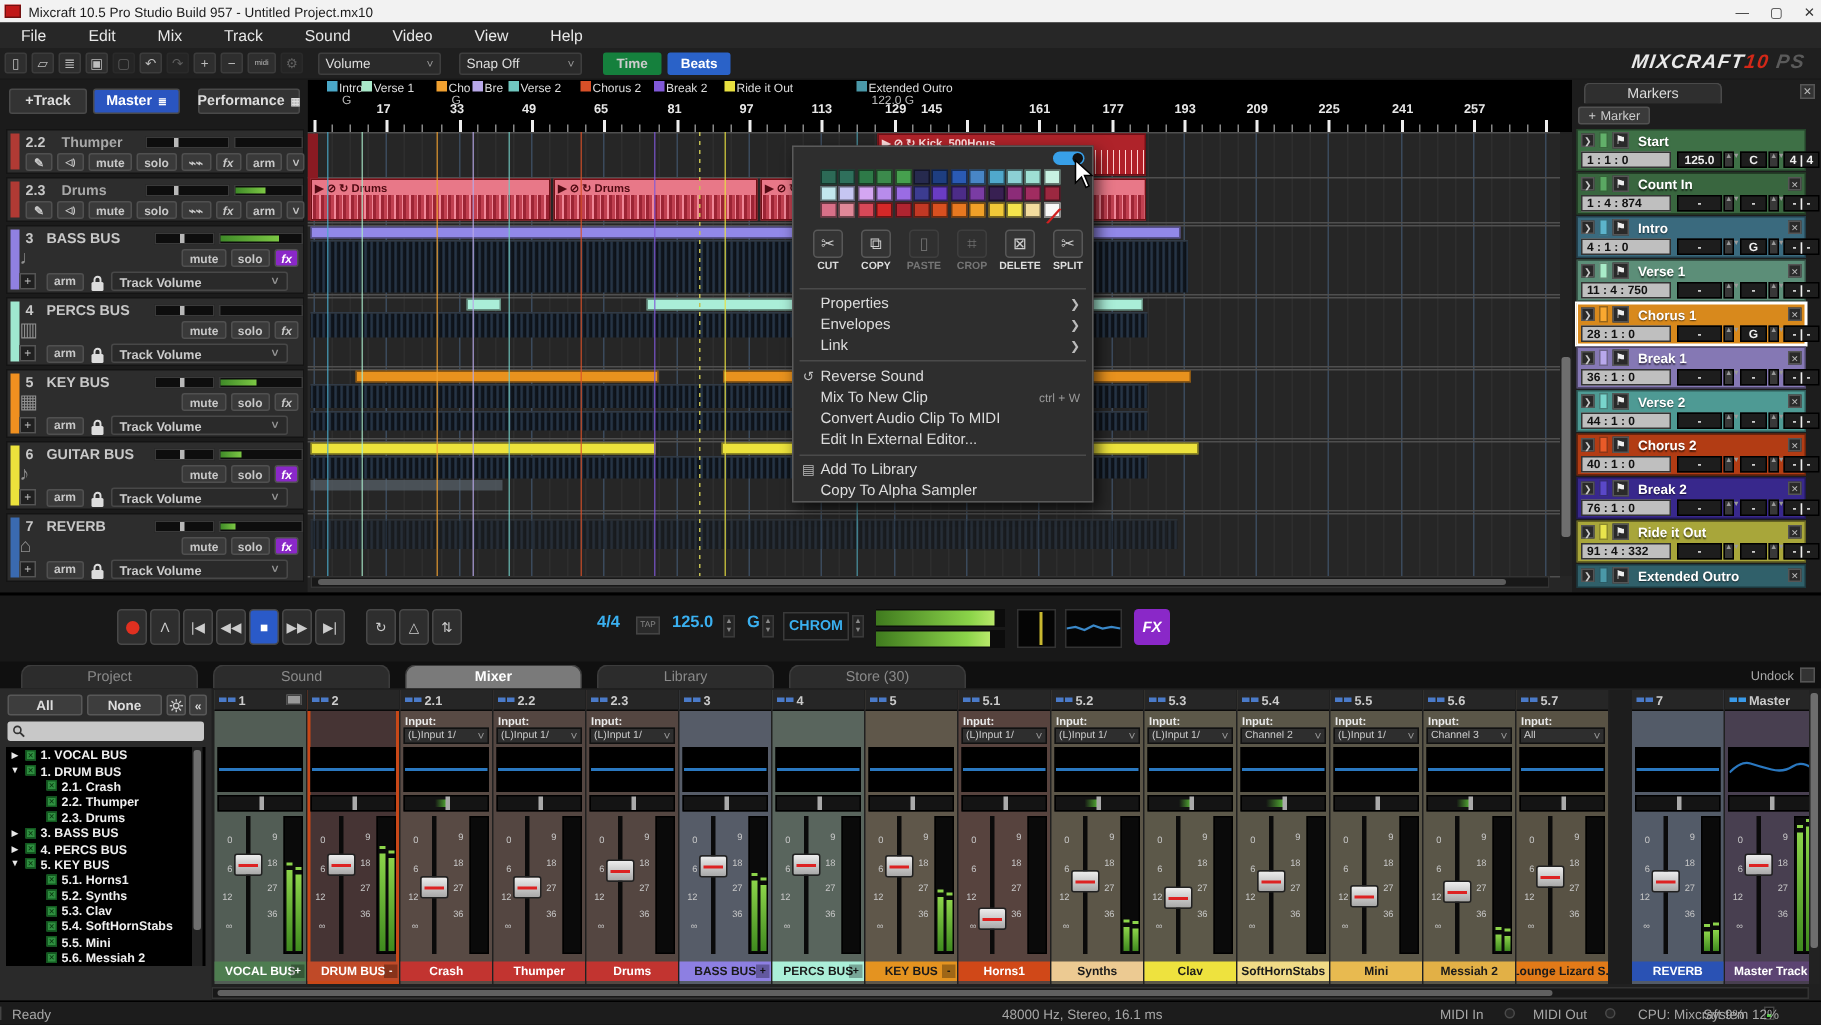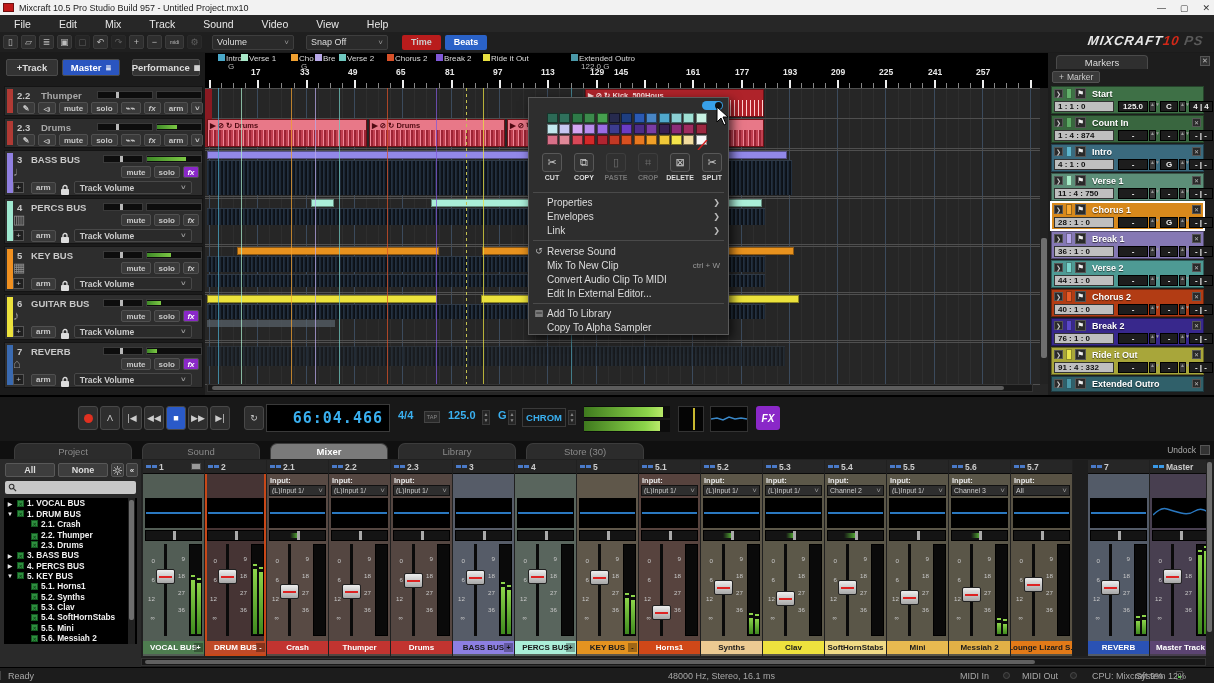--- a/index.html
+++ b/index.html
@@ -19,21 +19,21 @@
     display:flex; align-items:center; }
   .menu-item { color:#e8e8e8; font-size:10.5px; padding:0 14px; }
   #toolbar { position:absolute; left:0; top:32px; width:1214px; height:20px; background:#1f1f1f;
     display:flex; align-items:center; }
   .tool-icon { width:15px; height:14px; background:#2e2e2e; border:1px solid #3c3c3c; margin-left:3px;
     color:#bdbdbd; font-size:9px; display:flex; align-items:center; justify-content:center; border-radius:2px; }
   .tool-icon.dim { opacity:.4; }
   .dd { height:15px; background:#2a2a2a; border:1px solid #3e3e3e; border-radius:2px; color:#ddd;
     font-size:9px; display:flex; align-items:center; padding:0 4px; justify-content:space-between; }
   .chev { color:#999; font-size:8px; margin-left:6px; }
-  .tb-btn { height:15px; border-radius:2px; background:#b91c1c; color:#ccc; font-size:9px; font-weight:bold;
+  .tb-btn { height:15px; border-radius:2px; background:#15803d; color:#ccc; font-size:9px; font-weight:bold;
     display:flex; align-items:center; justify-content:center; padding:0 9px; margin-left:4px; }
   .tb-btn.active { background:#2a62c8; color:#fff; }
   #brand { position:absolute; right:10px; top:1px; font-style:italic; font-weight:bold; font-size:13px;
     letter-spacing:1px; color:#e8e8e8; transform:skewX(-8deg); }
   #brand .v { color:#d22818; } #brand .ed { color:#5a5a5a; }
 
   
   #main { position:absolute; left:0; top:53px; width:1214px; height:342px; background:#191919; }
   #trackpanel { position:absolute; left:0; top:0; width:205px; height:342px; background:#1b1b1b; }
   .tp-btn { position:absolute; height:17px; background:#333; border:1px solid #4a4a4a; border-radius:2px;
@@ -887,21 +887,20 @@
         <div class="trbtn" style="left: 100px;">Λ</div>
         <div class="trbtn" style="left: 122px;">|◀</div>
         <div class="trbtn" style="left: 144px;">◀◀</div>
         <div class="trbtn blue" style="left: 166px;">■</div>
         <div class="trbtn" style="left: 188px;">▶▶</div>
         <div class="trbtn" style="left: 210px;">▶|</div>
         <div class="trbtn" style="left: 244px;">↻</div>
         <div class="trbtn" style="left: 266px;">△</div>
         <div class="trbtn" style="left: 288px;">⇅</div>
       </div>
-    <div id="timebox">66:04.466</div>
     <div class="tr-blue" style="left:398px;">4/4</div>
     <div id="tapbtn">TAP</div>
     <div class="tr-blue" style="left:448px;">125.0</div>
     <div class="tr-spin" style="left:482px;">▲<br>▼</div>
     <div class="tr-blue" style="left:498px;">G</div>
     <div class="tr-spin" style="left:508px;">▲<br>▼</div>
     <div id="chrombox">
       <span class="tr-blue" style="position:static;font-size:9.5px;">CHROM</span>
     </div>
     <div class="tr-spin" style="left:568px;">▲<br>▼</div>
@@ -962,21 +961,21 @@
           <div class="titem" style="padding-left: 2px;">
             <div class="t-arrow">▼</div>
             <div class="t-check">✕</div>
             <div class="t-label">1. DRUM BUS</div>
           </div>
           <div class="titem" style="padding-left: 16px;">
             <div class="t-arrow"></div>
             <div class="t-check">✕</div>
             <div class="t-label">2.1. Crash</div>
           </div>
-          <div class="titem" style="padding-left: 16px; align-items: flex-end;">
+          <div class="titem" style="padding-left: 16px;">
             <div class="t-arrow"></div>
             <div class="t-check">✕</div>
             <div class="t-label">2.2. Thumper</div>
           </div>
           <div class="titem" style="padding-left: 16px;">
             <div class="t-arrow"></div>
             <div class="t-check">✕</div>
             <div class="t-label">2.3. Drums</div>
           </div>
           <div class="titem" style="padding-left: 2px;">

